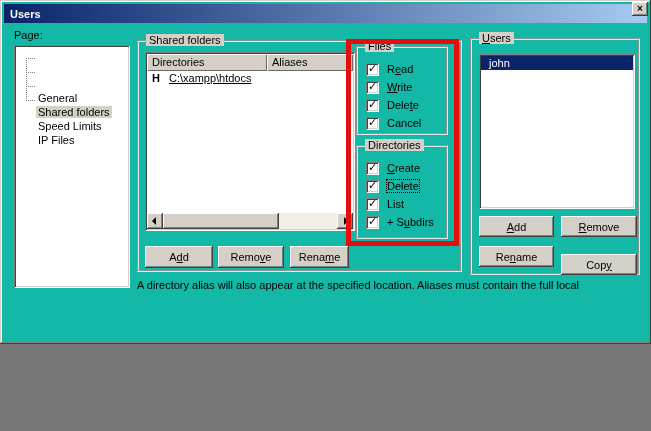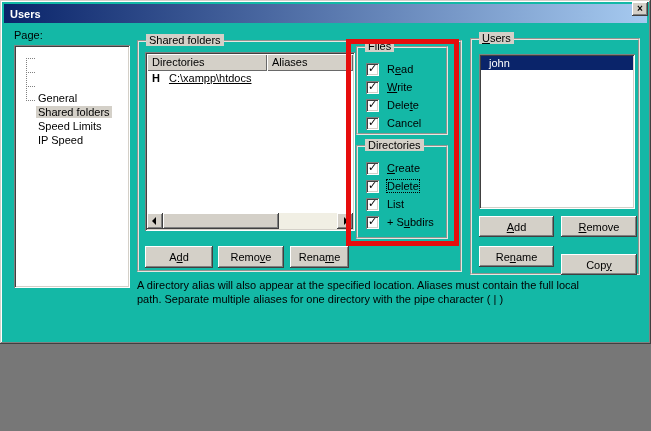--- a/index.html
+++ b/index.html
@@ -103,21 +103,21 @@
     <div class="tree-item" style="top:6px;">
       <span class="tree-label">General</span>
       </div>
     <div class="tree-item" style="top:20px;">
       <span class="tree-label selected">Shared folders</span>
       </div>
     <div class="tree-item" style="top:34px;">
       <span class="tree-label">Speed Limits</span>
       </div>
     <div class="tree-item" style="top:48px;">
-      <span class="tree-label">IP Speed</span>
+      <span class="tree-label">IP Files</span>
       </div>
   </div>
 
   <div class="groupbox" style="left:137px;top:40px;width:325px;height:232px;">
     <div class="group-label">Shared folders</div>
 
     <div class="listview sunken">
       <div class="lv-head">
         <div class="lv-hcell" style="width:120px;">Directories</div>
         <div class="lv-hcell" style="flex:1;">Aliases</div>
@@ -221,20 +221,19 @@
     <div class="btn raised" style="left:7px;top:206px;width:75px;height:21px;">
       <span>Re<u>n</u>ame</span>
       </div>
     <div class="btn raised" style="left:89px;top:214px;width:76px;height:21px;">
       <span>Cop<u>y</u></span>
       </div>
   </div>
 
   <div class="notes">
     <div>A directory alias will also appear at the specified location. Aliases must contain the full local</div>
-    <div>path. Separate multiple aliases for one directory with the pipe character ( | )</div>
   </div>
 
   <div class="btn raised default" style="left:14px;top:366px;width:118px;height:22px;">
     <span>OK</span>
     </div>
 
 </div>
 
 </body></html>

